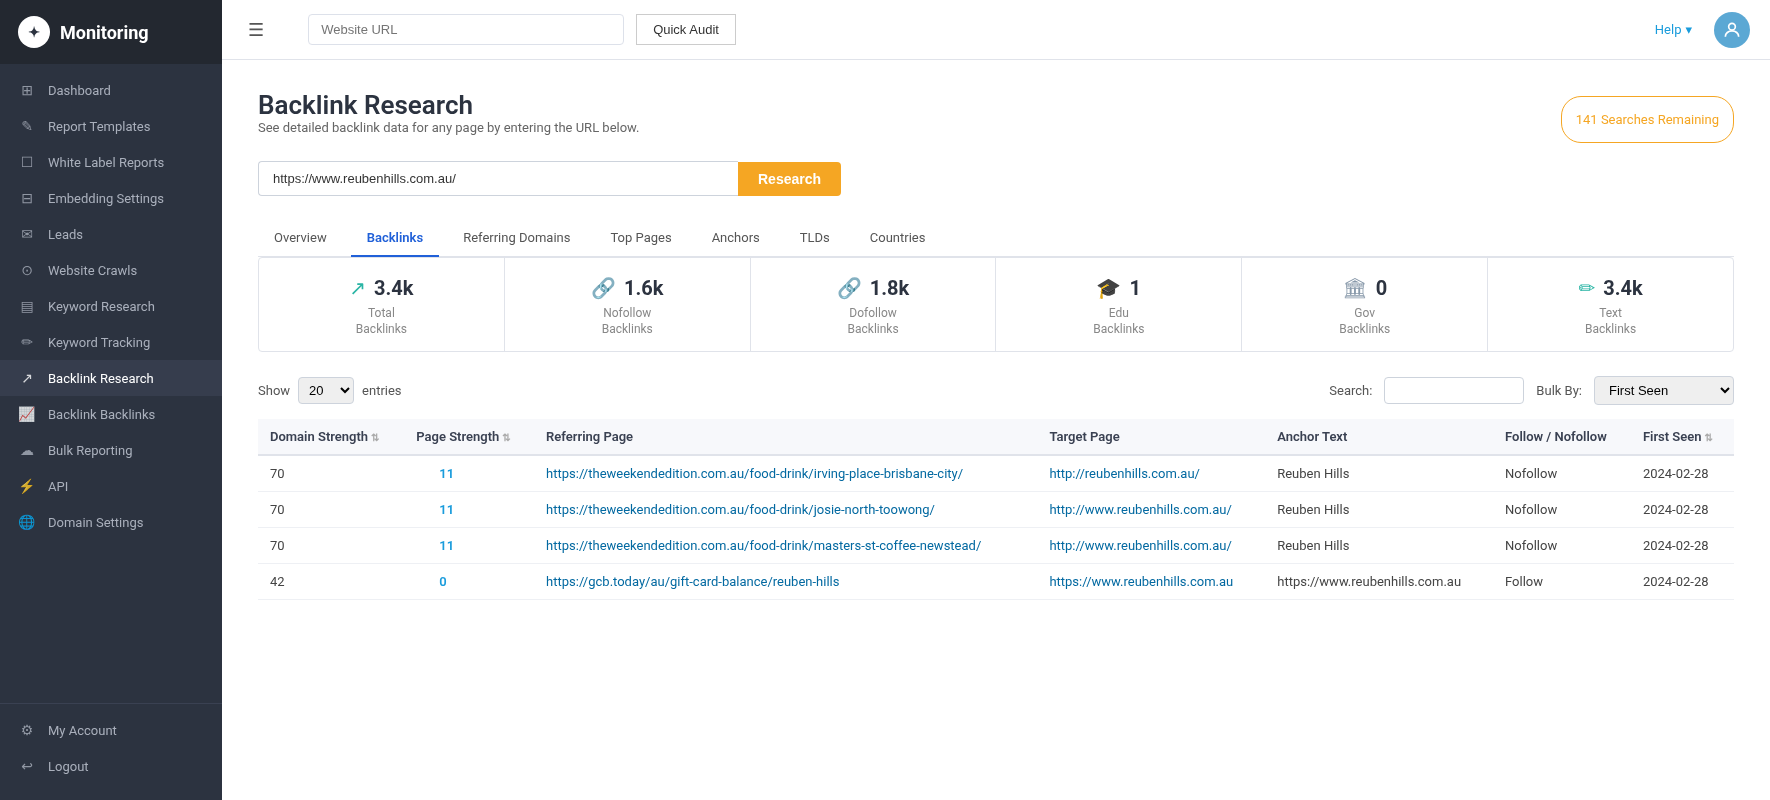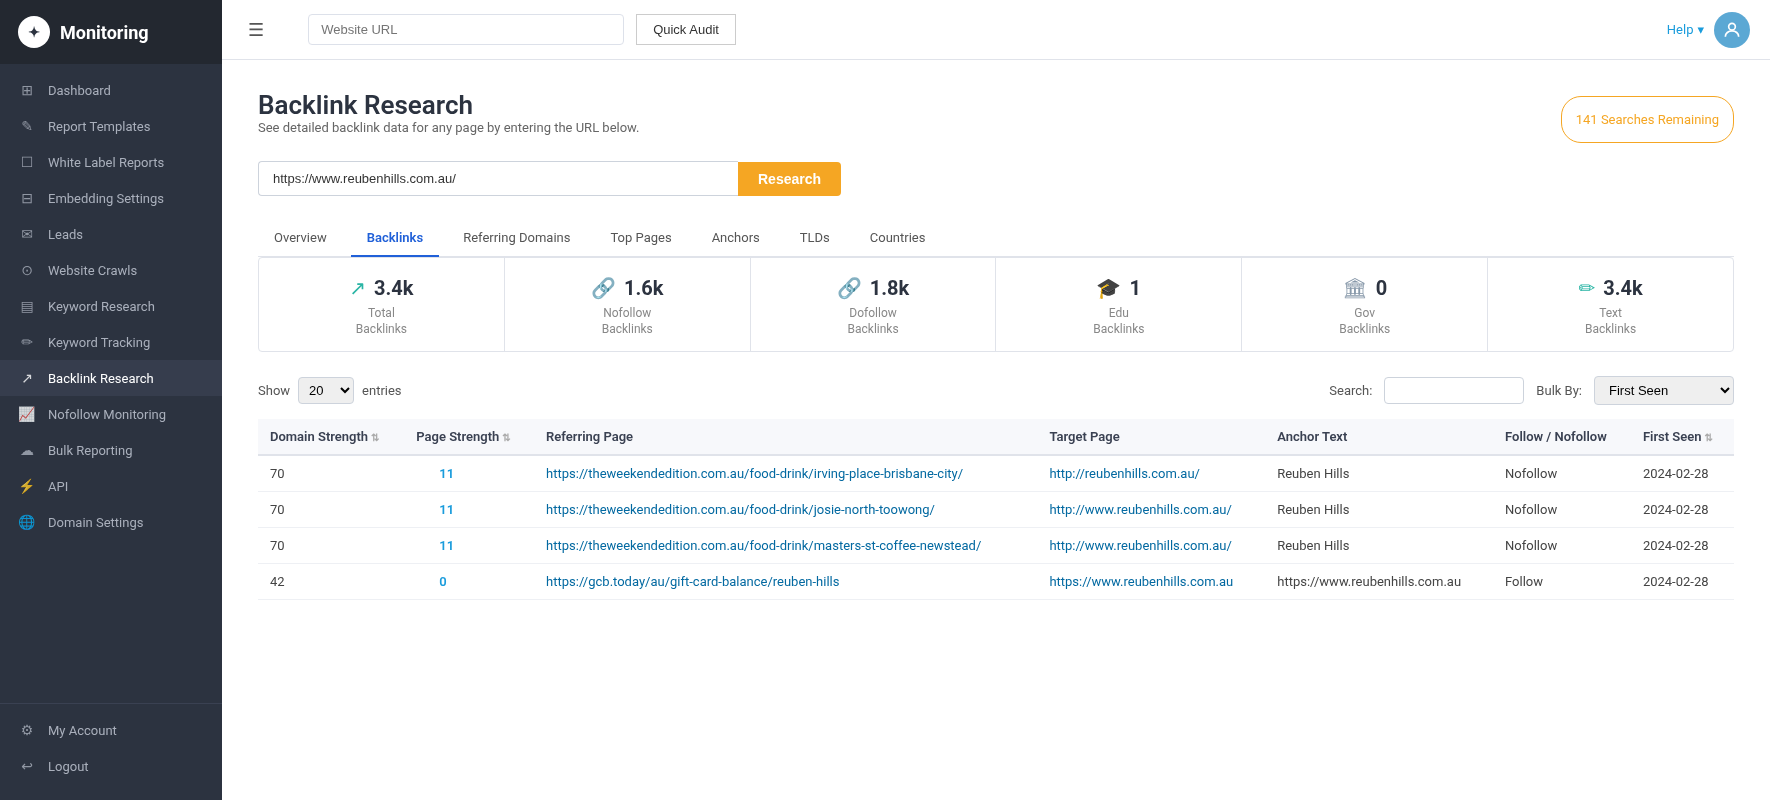--- a/index.html
+++ b/index.html
@@ -91,21 +91,21 @@
       padding: 7px 16px;
       border-radius: 0;
       font-size: 13px;
       cursor: pointer;
       color: #333;
     }
     .topbar-right {
       margin-left: auto;
       display: flex;
       align-items: center;
-      gap: 10px;
+      gap: 22px;
     }
     .topbar-help {
       color: #1a9cdc;
       font-size: 13px;
       cursor: pointer;
       display: flex;
       align-items: center;
       gap: 4px;
     }
     .topbar-avatar {
@@ -357,21 +357,21 @@
       <div class="sidebar-item">
         <span class="sidebar-item-icon">✏</span>
         <span>Keyword Tracking</span>
       </div>
       <div class="sidebar-item active">
         <span class="sidebar-item-icon">↗</span>
         <span>Backlink Research</span>
       </div>
       <div class="sidebar-item">
         <span class="sidebar-item-icon">📈</span>
-        <span>Nofollow Monitoring</span>
+        <span>Backlink Backlinks</span>
       </div>
       <div class="sidebar-item">
         <span class="sidebar-item-icon">☁</span>
         <span>Bulk Reporting</span>
       </div>
       <div class="sidebar-item">
         <span class="sidebar-item-icon">⚡</span>
         <span>API</span>
       </div>
       <div class="sidebar-item">

